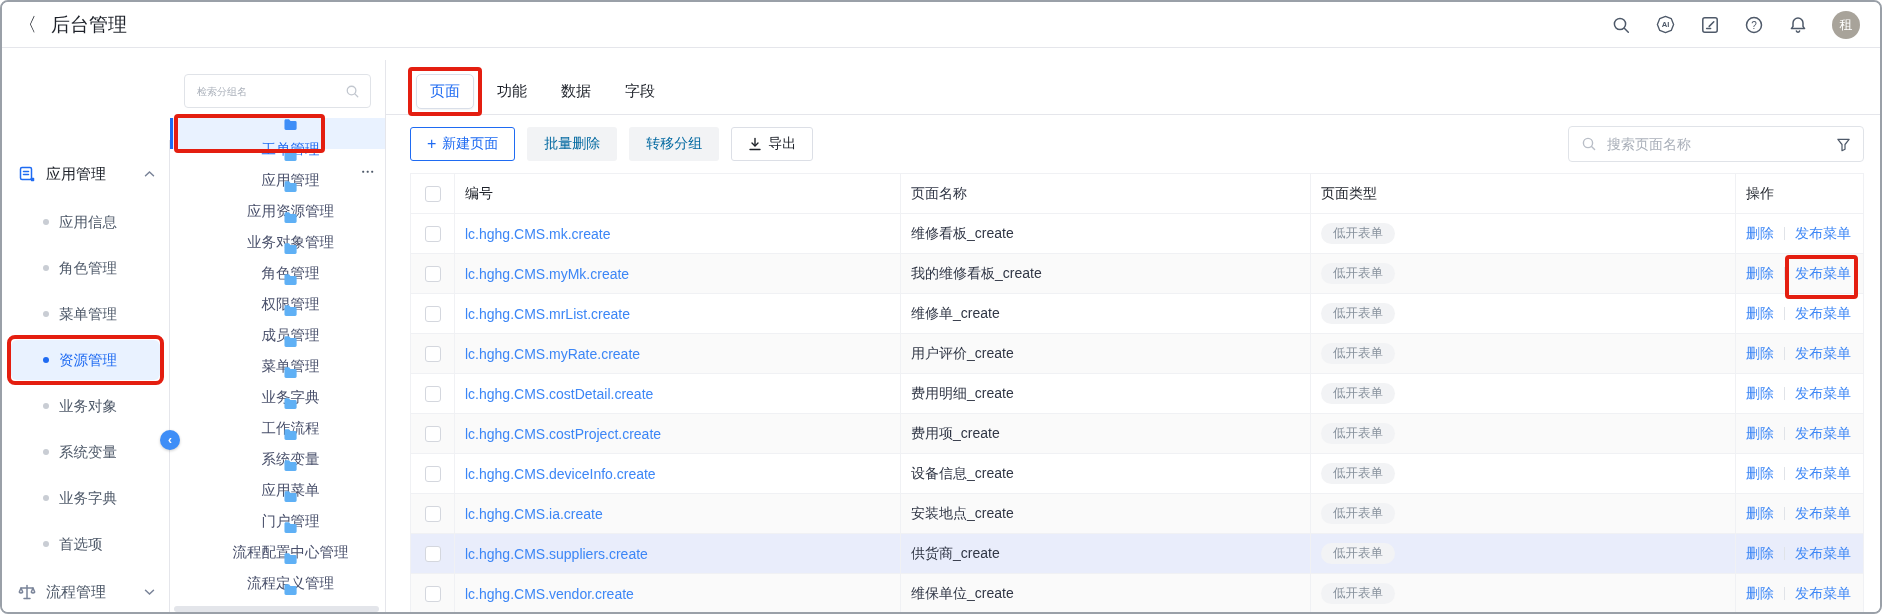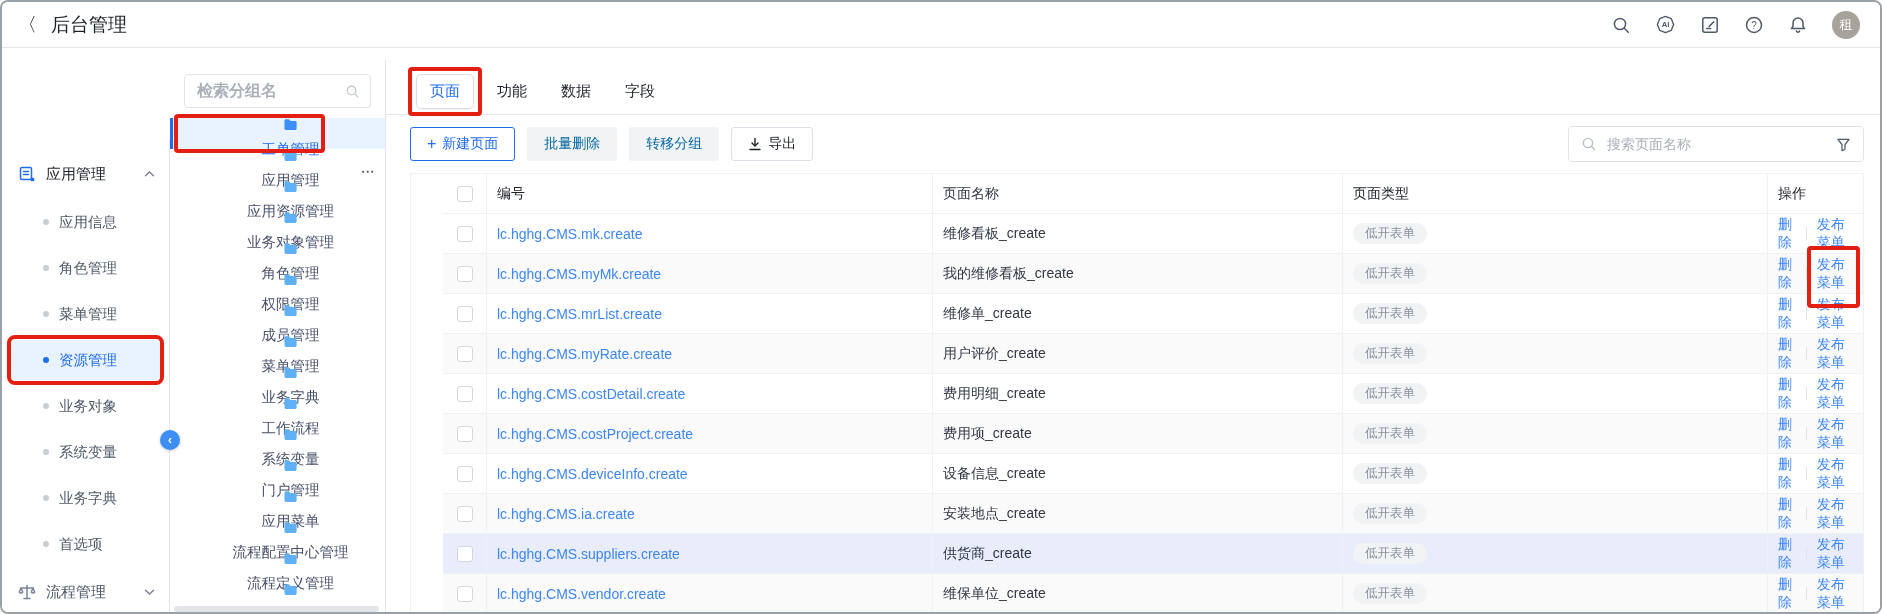--- a/index.html
+++ b/index.html
@@ -29,21 +29,21 @@
   .sec-hdr.sec2{color:#4e5969;margin-top:6px;}
   .side-item{position:relative;display:flex;align-items:center;gap:10px;height:40px;
              margin:6px 9px;padding-left:32px;border-radius:6px;font-size:14.5px;color:#4e5969;cursor:pointer;}
   .side-item .dot{width:6px;height:6px;border-radius:50%;background:#c9cdd4;flex-shrink:0;}
   .side-item.selected{background:#e9f2ff;color:#1f6bf2;}
   .side-item.selected .dot{background:#1f6bf2;}
   
   .sb2{width:216px;flex-shrink:0;border-right:1px solid #e5e6eb;padding-top:14px;position:relative;background:#fff;}
   .grp-search{margin:0 14px 10px;display:flex;align-items:center;gap:6px;height:34px;
               border:1px solid #e0e3e8;border-radius:4px;padding:0 10px;background:#fff;}
-  .grp-search input{border:0;outline:0;flex:1;min-width:0;font-size:16px;color:#1d2129;background:transparent;font-weight:bold;}
+  .grp-search input{border:0;outline:0;flex:1;min-width:0;font-size:10px;color:#1d2129;background:transparent;}
   .grp-search input::placeholder{color:#aab0ba;}
   .gs-icon{color:#c2c7cf;display:flex;}
   .tree-item{position:relative;display:flex;align-items:center;gap:9px;height:31px;
              padding-left:26px;font-size:14.5px;color:#49506b;cursor:pointer;flex-direction:column;}
   .tree-item.selected{background:#e9f2ff;color:#1f6bf2;}
   .tree-item.selected::before{content:'';position:absolute;left:0;top:0;bottom:0;width:3px;background:#1f6bf2;}
   .ticon{display:flex;flex-shrink:0;}
   .more{margin-left:auto;margin-right:10px;color:#4e5969;font-size:11px;letter-spacing:1.5px;font-weight:bold;cursor:pointer;}
   .collapse{position:absolute;left:-10px;top:370px;width:20px;height:20px;border-radius:50%;
             background:#3e8ef7;color:#fff;display:flex;align-items:center;justify-content:center;
@@ -62,21 +62,21 @@
   .b-pri .plus{font-size:16px;line-height:1;}
   .b-dis{background:#f2f3f5;color:#0369a1;cursor:not-allowed;}
   .b-def{border-color:#dcdfe6;color:#1d2129;}
   .tb-search{margin-left:auto;width:296px;height:36px;border:1px solid #e0e3e8;border-radius:4px;
              display:flex;align-items:center;gap:8px;padding:0 12px;background:#fff;}
   .tb-search input{border:0;outline:0;flex:1;min-width:0;font-size:14px;background:transparent;color:#1d2129;}
   .tb-search input::placeholder{color:#aab0ba;}
   .tbs-icon{color:#b9bec7;display:flex;}
   .funnel{color:#4e5969;display:flex;cursor:pointer;}
   
-  .table{margin:0 16px 0 24px;border:1px solid #f0f1f4;border-bottom:none;font-size:14px;padding-left:32px;}
+  .table{margin:0 16px 0 24px;border:1px solid #f0f1f4;border-bottom:none;font-size:14px;}
   .thead,.trow{display:flex;align-items:center;border-bottom:1px solid #f0f1f4;}
   .thead{height:40px;font-weight:500;color:#1d2129;background:#fff;}
   .trow{height:40px;background:#fff;}
   #tbody .trow:nth-child(even){background:#fafafa;}
   #tbody .trow.hl{background:#e9edfb;}
   .cell{height:100%;display:flex;align-items:center;border-right:1px solid #f0f1f4;padding:0 10px;overflow:visible;}
   .cell:last-child{border-right:none;}
   .c-check{width:44px;justify-content:center;flex-shrink:0;}
   .c-code{width:446px;flex-shrink:0;}
   .c-name{width:410px;flex-shrink:0;color:#303645;}
@@ -312,29 +312,29 @@
               </svg>
             </span>
             <span>系统变量</span>
           </div>
           <div class="tree-item">
             <span class="ticon">
               <svg width="15" height="13" viewBox="0 0 16 14">
                 <path d="M1.5 3c0-.9.7-1.6 1.6-1.6h3.3l1.6 1.8h5a1.6 1.6 0 0 1 1.6 1.6v6.6a1.6 1.6 0 0 1-1.6 1.6H3.1a1.6 1.6 0 0 1-1.6-1.6z" fill="#5fb0f5"></path>
               </svg>
             </span>
+            <span>应用菜单</span>
+          </div>
+          <div class="tree-item">
+            <span class="ticon">
+              <svg width="15" height="13" viewBox="0 0 16 14">
+                <path d="M1.5 3c0-.9.7-1.6 1.6-1.6h3.3l1.6 1.8h5a1.6 1.6 0 0 1 1.6 1.6v6.6a1.6 1.6 0 0 1-1.6 1.6H3.1a1.6 1.6 0 0 1-1.6-1.6z" fill="#5fb0f5"></path>
+              </svg>
+            </span>
             <span>门户管理</span>
-          </div>
-          <div class="tree-item">
-            <span class="ticon">
-              <svg width="15" height="13" viewBox="0 0 16 14">
-                <path d="M1.5 3c0-.9.7-1.6 1.6-1.6h3.3l1.6 1.8h5a1.6 1.6 0 0 1 1.6 1.6v6.6a1.6 1.6 0 0 1-1.6 1.6H3.1a1.6 1.6 0 0 1-1.6-1.6z" fill="#5fb0f5"></path>
-              </svg>
-            </span>
-            <span>应用菜单</span>
           </div>
           <div class="tree-item">
             <span class="ticon">
               <svg width="15" height="13" viewBox="0 0 16 14">
                 <path d="M1.5 3c0-.9.7-1.6 1.6-1.6h3.3l1.6 1.8h5a1.6 1.6 0 0 1 1.6 1.6v6.6a1.6 1.6 0 0 1-1.6 1.6H3.1a1.6 1.6 0 0 1-1.6-1.6z" fill="#5fb0f5"></path>
               </svg>
             </span>
             <span>流程配置中心管理</span>
           </div>
           <div class="tree-item">

